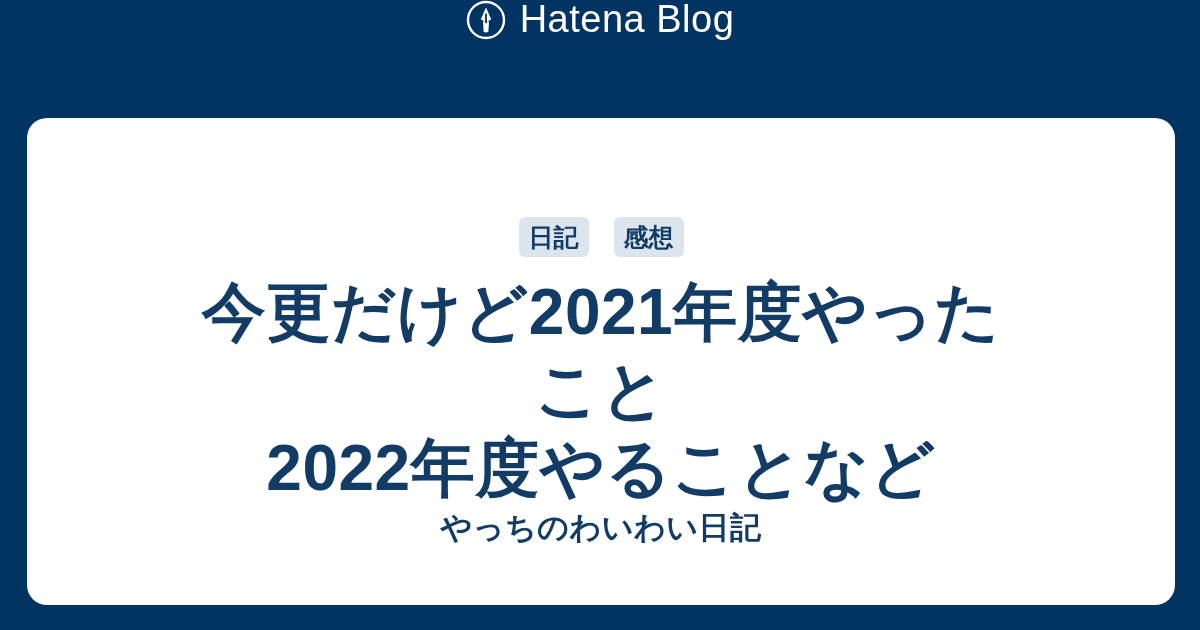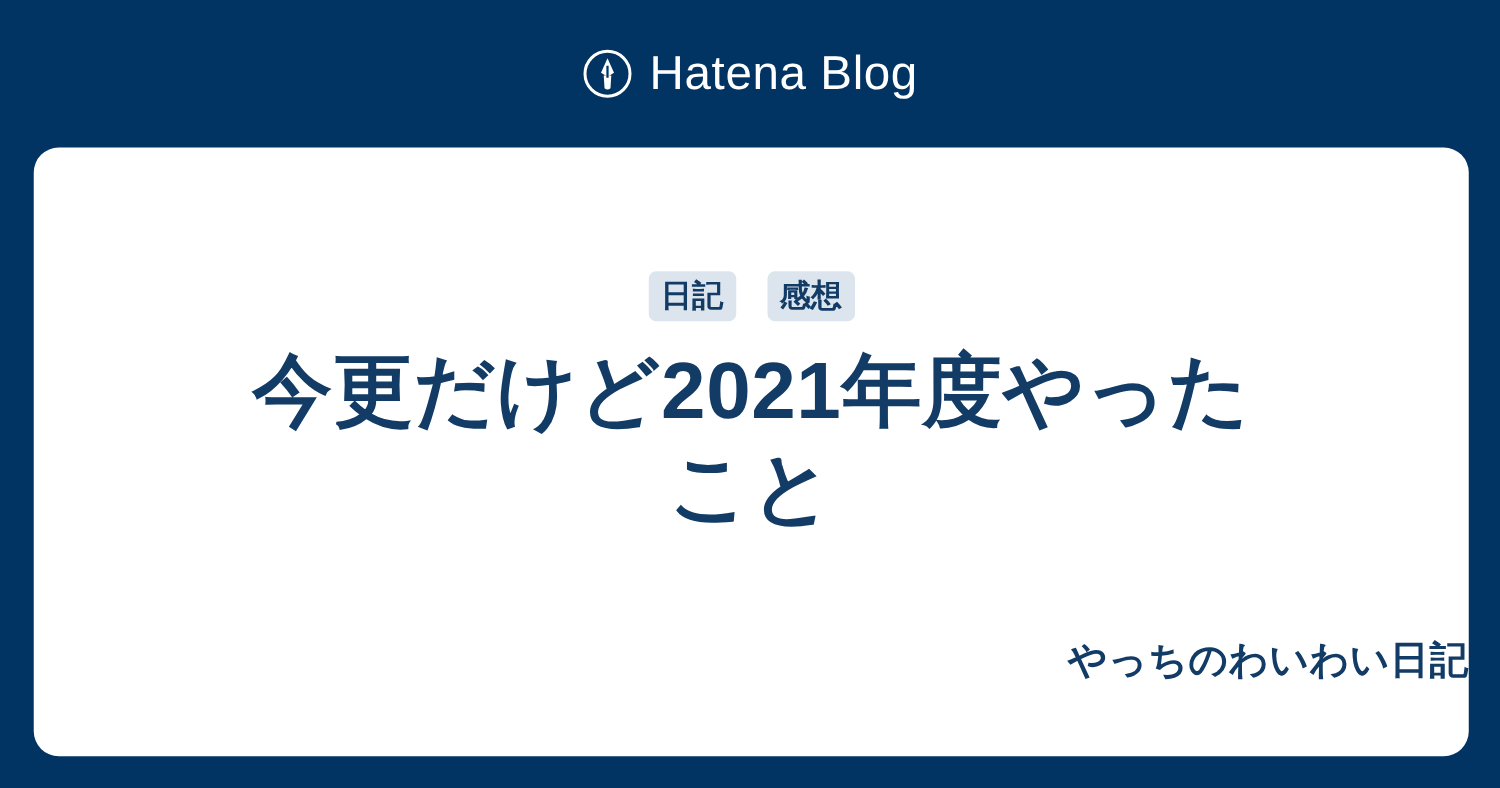--- a/index.html
+++ b/index.html
@@ -24,21 +24,21 @@
   }
 
   
   .brand-bar {
     position: absolute;
     top: 0;
     left: 0;
     width: 1200px;
     height: 118px;
     display: flex;
-    align-items: center;
+    align-items: flex-start;
     justify-content: center;
     gap: 14px;
     border-radius: 22px;
   }
   .brand-logo-icon {
     width: 40px;
     height: 40px;
     display: block;
     flex: 0 0 auto;
   }
@@ -104,21 +104,21 @@
   .entry-title .t-line {
     display: block;
   }
 
   
   .blog-name {
     position: absolute;
     left: 0;
     right: 0;
     bottom: 57px;
-    text-align: right;
+    text-align: center;
     color: #123b66;
     font-size: 31px;
     line-height: 1.25;
     font-weight: 700;
     letter-spacing: 0.5px;
   }
 </style>
 </head>
 <body>
 
@@ -138,19 +138,20 @@
 
   <div class="card">
 
     <div class="tag-list">
       <span class="tag-chip">日記</span>
       <span class="tag-chip">感想</span>
     </div>
 
     <h1 class="entry-title">
       <span class="t-line">今更だけど2021年度やったこと</span>
+      <span class="t-line">2022年度やることなど</span>
     </h1>
 
     <div class="blog-name">やっちのわいわい日記</div>
 
   </div>
 
 </div>
 
 </body></html>

